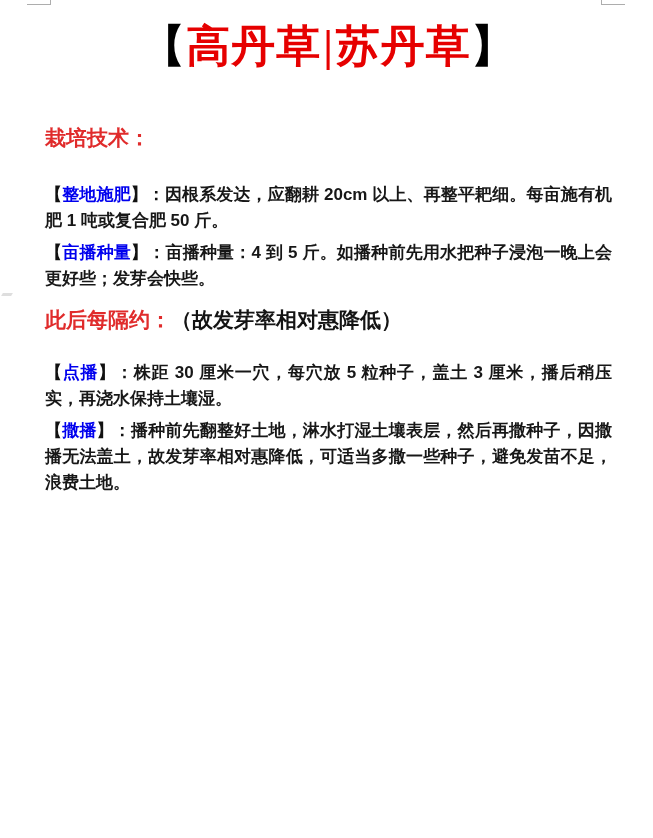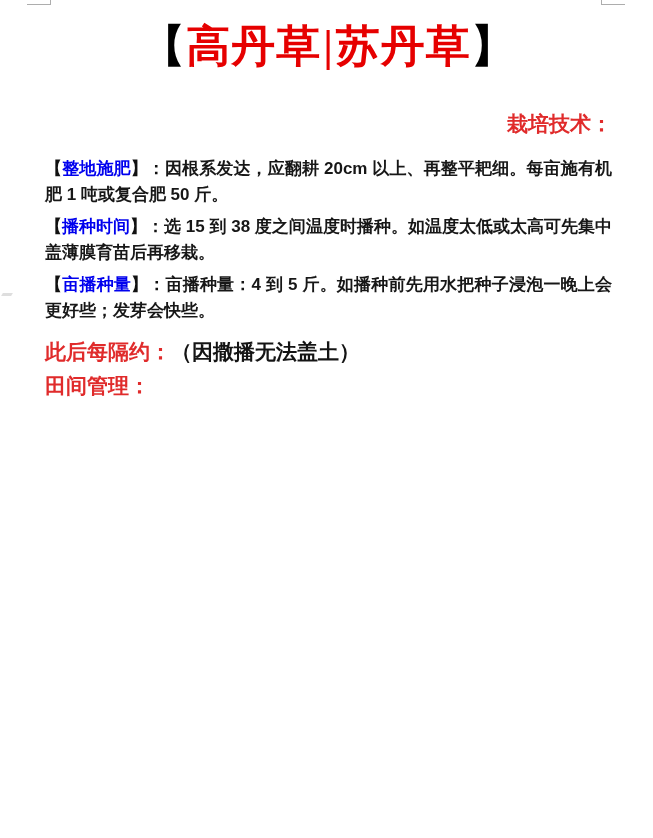--- a/index.html
+++ b/index.html
@@ -40,23 +40,23 @@
   .para{
     font-size:17px;
     line-height:26px;
     font-weight:bold;
     color:#171717;
     text-align:justify;
     margin:0;
   }
   .para .bracket{color:#111111;}
   .para .label{color:#0000ee;}
-  .mt30{margin-top:34px;text-align:right;}
+  .mt30{margin-top:48px;}
   .mt28{margin-top:28px;}
-  .mt20{margin-top:20px;}
+  .mt20{margin-top:32px;}
   .mt18{margin-top:18px;}
   .mt16{margin-top:16px;}
   .mt10{margin-top:10px;}
   .mt6{margin-top:6px;}
 </style>
 </head>
 <body>
 
 <div class="page">
 
@@ -68,28 +68,28 @@
   <div class="margin-artifact"></div>
 
   <div class="content">
 
     <div class="doc-title"><span>【</span><span class="red">高丹草</span><span class="divider">|</span><span class="red">苏丹草</span><span>】</span></div>
 
     <h2 class="sec-heading mt30"><span>栽培技术：</span><span class="note"></span></h2>
 
     <p class="para mt20"><span class="bracket">【</span><span class="label">整地施肥</span><span class="bracket">】：</span><span>因根系发达，应翻耕 20cm 以上、再整平耙细。每亩施有机肥 1 吨或复合肥 50 斤。</span></p>
 
-    <p class="para mt6"><span class="bracket">【</span><span class="label">播种时间</span><span class="bracket">】：</span><span>选 15 到 38 度之间温度时播种。如温度太低或太高可先集中盖薄膜育苗后再移栽。</span></p>
 
     <p class="para mt6"><span class="bracket">【</span><span class="label">亩播种量</span><span class="bracket">】：</span><span>亩播种量：4 到 5 斤。如播种前先用水把种子浸泡一晚上会更好些；发芽会快些。</span></p>
 
-    <h2 class="sec-heading mt16"><span>此后每隔约：</span><span class="note">（因撒播无法盖土）</span></h2>
+    <h2 class="sec-heading mt16"><span>此后每隔约：</span><span class="note">（故发芽率相对惠降低）</span></h2>
+
+    <p class="para mt28"><span class="bracket">【</span><span class="label">点播</span><span class="bracket">】：</span><span>株距 30 厘米一穴，每穴放 5 粒种子，盖土 3 厘米，播后稍压实，再浇水保持土壤湿。</span></p>
 
 
+    <p class="para mt6"><span class="bracket">【</span><span class="label">撒播</span><span class="bracket">】：</span><span>播种前先翻整好土地，淋水打湿土壤表层，然后再撒种子，因撒播无法盖土，故发芽率相对惠降低，可适当多撒一些种子，避免发苗不足，浪费土地。</span></p>
 
-
-    <h2 class="sec-heading mt10"><span>田间管理：</span><span class="note"></span></h2>
 
 
 
 
   </div>
 </div>
 
 </body></html>

